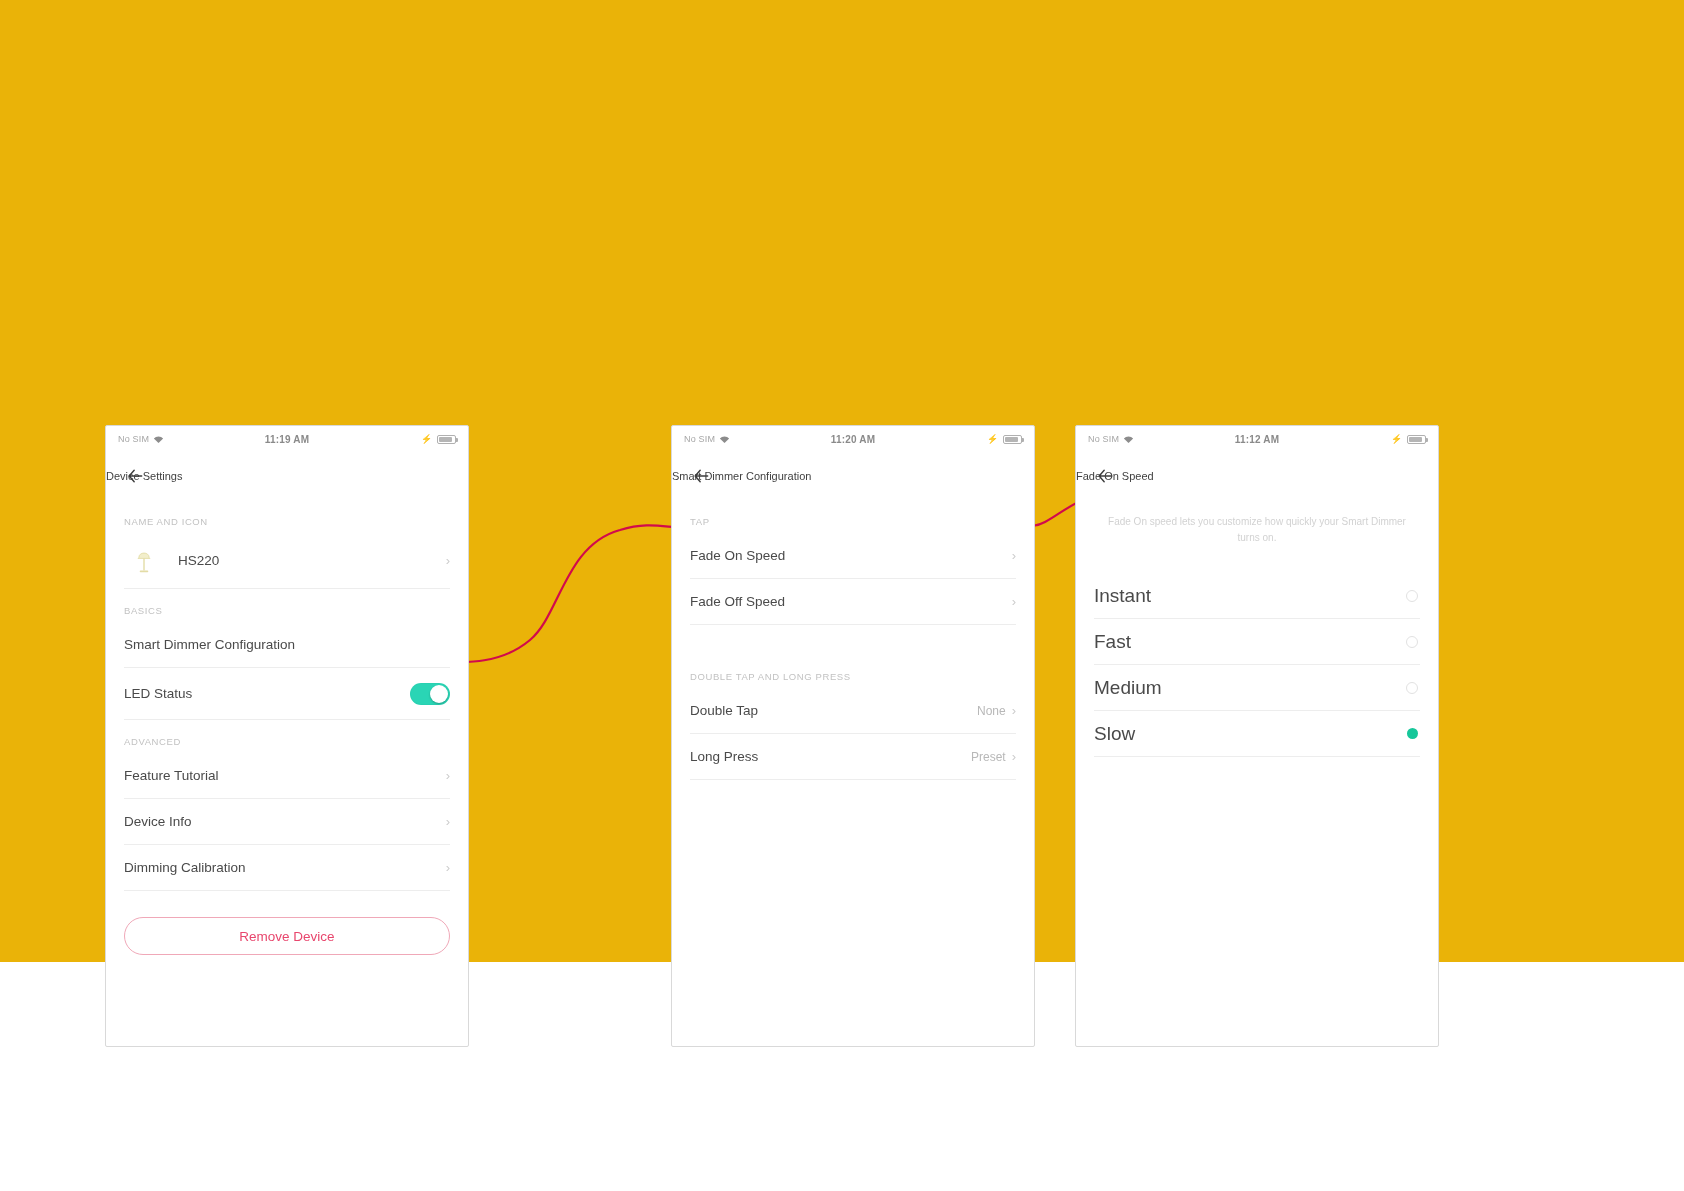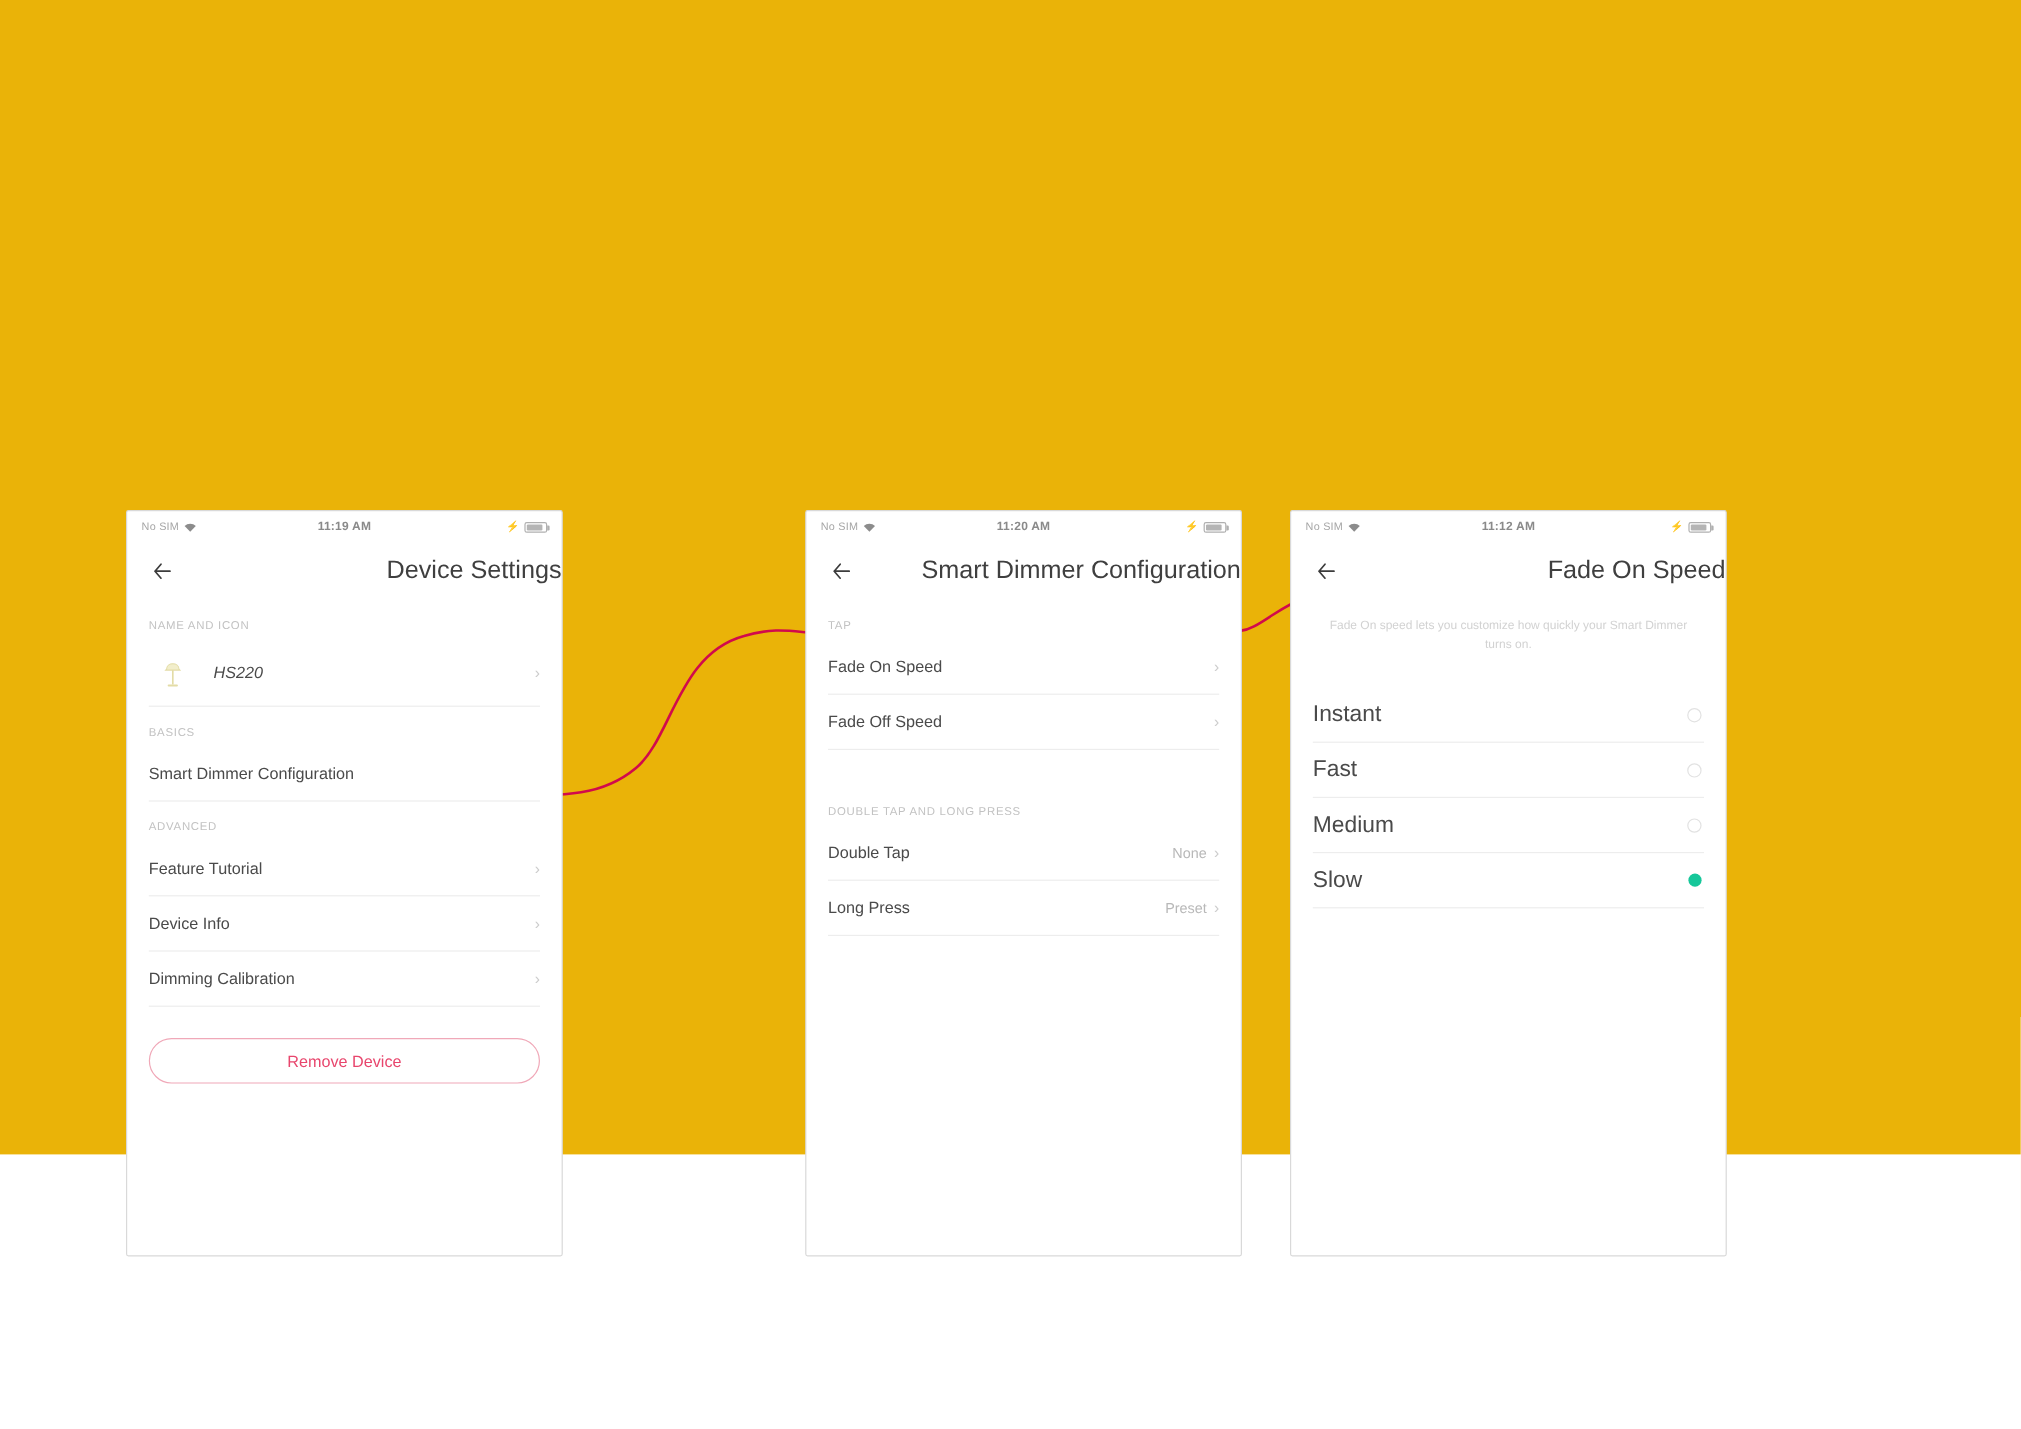--- a/index.html
+++ b/index.html
@@ -59,22 +59,22 @@
     padding: 0 16px;
   }
   .back-arrow {
     width: 26px; height: 26px;
     display:flex; align-items:center; justify-content:center;
     color:#3c3c3c;
     cursor:pointer;
   }
   .nav-title {
     position:absolute; left:0; right:0;
-    text-align:right;
-    font-size:21px;
+    text-align:left;
+    font-size:11px;
     color:#3f3f3f;
     font-weight:400;
     pointer-events:none;
   }
 
   
   .section-header {
     font-size: 9.5px;
     letter-spacing: .6px;
     color: #c2c2c2;
@@ -100,21 +100,21 @@
     margin-right: 6px;
   }
   .chev {
     color:#cccccc; font-size:13px; line-height:1;
     display:inline-block;
   }
 
   
   .device-row { display:flex; align-items:center; min-height:56px; margin:0 18px; border-bottom:1px solid #ededed;}
   .dev-icon { width:40px; height:44px; display:flex; align-items:center; justify-content:center; }
-  .dev-name { font-size:13.5px; color:#4a4a4a; margin-left:14px; flex:1;font-style:italic; }
+  .dev-name { font-size:13.5px; color:#4a4a4a; margin-left:14px; flex:1; }
 
   
   .toggle {
     width: 40px; height: 22px; border-radius: 11px;
     background: #2ad5b5; position:relative; cursor:pointer;
     box-shadow: inset 0 0 0 1px rgba(0,0,0,.02);
   }
   .toggle .knob{
     position:absolute; top:2px; right:2px;
     width:18px; height:18px; border-radius:50%;
@@ -228,20 +228,26 @@
       <div class="dev-name">HS220</div>
       <span class="chev">›</span>
     </div>
 
     <div class="section-header">BASICS</div>
 
     <div class="row">
       <div class="row-label">Smart Dimmer Configuration</div>
     </div>
 
+    <div class="row" style="min-height:52px;">
+      <div class="row-label">LED Status</div>
+      <div class="toggle">
+          <span class="knob"></span>
+        </div>
+    </div>
 
     <div class="section-header">ADVANCED</div>
 
     <div class="row">
       <div class="row-label">Feature Tutorial</div>
       <span class="chev">›</span>
     </div>
     <div class="row">
       <div class="row-label">Device Info</div>
       <span class="chev">›</span>

